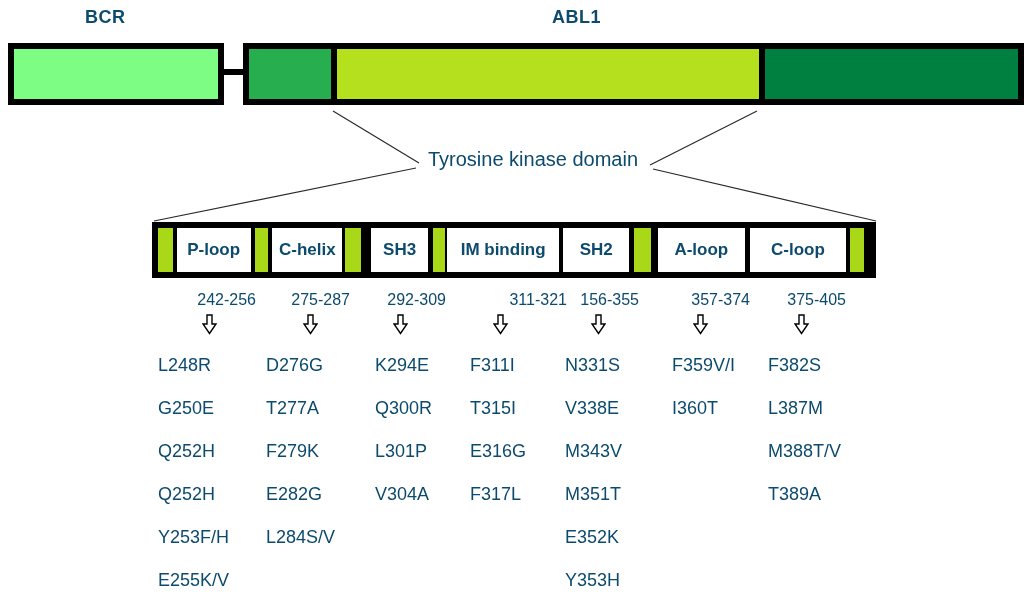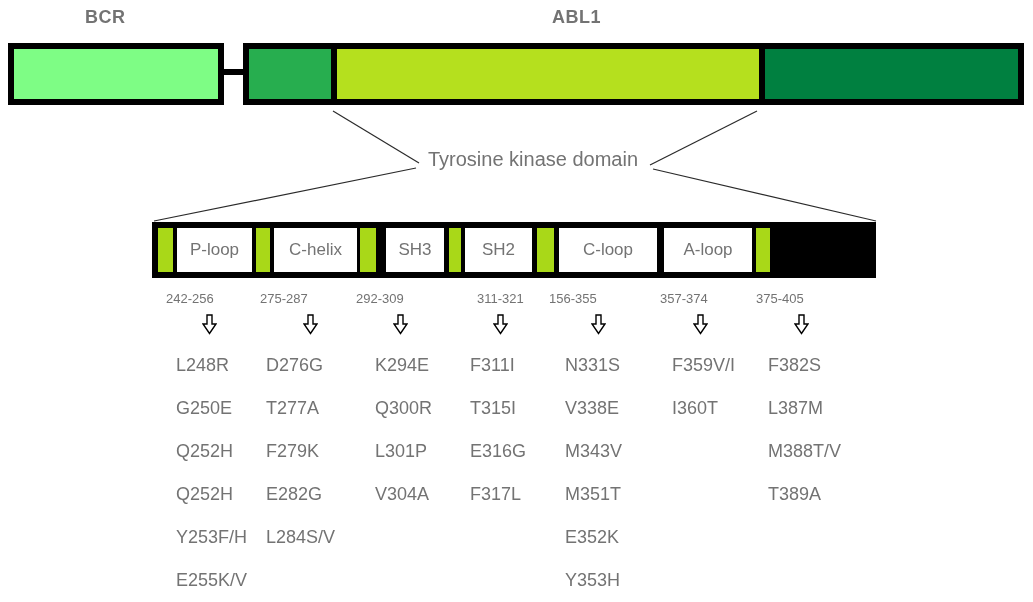--- a/index.html
+++ b/index.html
@@ -1,18 +1,18 @@
 <!DOCTYPE html>
 <html><head>
 <meta charset="utf-8">
 <style>
   html,body{margin:0;padding:0;background:#ffffff;}
   #canvas{
     position:relative;width:1033px;height:602px;background:#ffffff;
-    font-family:"Liberation Sans","DejaVu Sans",sans-serif;color:#737373;overflow:hidden;
+    font-family:"Liberation Sans","DejaVu Sans",sans-serif;color:#0c4a6e;overflow:hidden;
   }
   .gene-label{position:absolute;top:7px;font-size:18px;font-weight:bold;letter-spacing:.5px;}
   #bcr-label{left:85px;}
   #abl1-label{left:510px;margin-left:42px;}
 
   
   .bar{position:absolute;top:43px;height:62px;border:6px solid #000;box-sizing:border-box;}
   #bcr-bar{left:8px;width:216px;background:#7EFD85;}
   #bar-connector{position:absolute;left:222px;top:69px;width:23px;height:6px;background:#000;}
   #abl1-bar{left:243px;width:781px;background:#000;display:flex;}
@@ -22,26 +22,26 @@
   .seg-tk{width:422px;background:#B5E01E;}
   .seg-last{flex:1;background:#008040;}
 
   #callout-lines{position:absolute;left:0;top:0;width:1033px;height:602px;pointer-events:none;}
 
   #tk-label{position:absolute;left:333px;top:148px;width:400px;text-align:center;font-size:20px;}
 
   
   #domain-bar{
     position:absolute;left:152px;top:222px;width:724px;height:56px;background:#000;
-    box-sizing:border-box;padding:6px 12px 6px 6px;display:flex;align-items:stretch;
+    box-sizing:border-box;padding:6px 12px 6px 6px;display:flex;align-items:stretch;font-weight:bold;
   }
   .linker{background:#A9D818;}
   .dbox{background:#fff;display:flex;align-items:center;justify-content:center;font-size:17px;white-space:nowrap;}
 
-  .range{position:absolute;top:291px;width:90px;text-align:left;font-size:13px;}
+  .range{position:absolute;top:291px;width:90px;text-align:right;font-size:16px;}
   .arrow{position:absolute;top:314px;width:15px;height:21px;}
 
   .mut-col{position:absolute;top:356px;display:flex;flex-direction:column;row-gap:24px;}
   .mut{font-size:18px;height:19px;line-height:19px;white-space:nowrap;}
 </style>
 </head>
 <body>
 
 <div id="canvas">
 
@@ -66,37 +66,40 @@
   </svg>
 
   <div id="tk-label">Tyrosine kinase domain</div>
 
   <div id="domain-bar">
     <div class="linker" style="width:15px"></div>
     <div class="dbox" style="width:75px;margin-left:4px">
         <span>P-loop</span>
       </div>
     <div class="linker" style="width:14px;margin-left:4px"></div>
-    <div class="dbox" style="width:83px;margin-left:4px">
+    <div class="dbox" style="width:71px;margin-left:4px">
         <span>C-helix</span>
       </div>
     <div class="linker" style="width:16px;margin-left:3px"></div>
     <div class="dbox" style="width:58px;margin-left:10px">
         <span>SH3</span>
       </div>
     <div class="linker" style="width:12px;margin-left:5px"></div>
+    <div class="dbox" style="width:114px;margin-left:2px">
+        <span>IM binding</span>
+      </div>
     <div class="dbox" style="width:67px;margin-left:4px">
         <span>SH2</span>
       </div>
     <div class="linker" style="width:17px;margin-left:5px"></div>
+    <div class="dbox" style="width:88px;margin-left:7px">
+        <span>A-loop</span>
+      </div>
     <div class="dbox" style="width:98px;margin-left:5px">
         <span>C-loop</span>
-      </div>
-    <div class="dbox" style="width:88px;margin-left:7px">
-        <span>A-loop</span>
       </div>
     <div class="linker" style="width:14px;margin-left:4px"></div>
   </div>
 
   <div class="range" style="left:166px">242-256</div>
   <div class="range" style="left:260px">275-287</div>
   <div class="range" style="left:356px">292-309</div>
   <div class="range" style="left:477px">311-321</div>
   <div class="range" style="left:549px">156-355</div>
   <div class="range" style="left:660px">357-374</div>
@@ -117,21 +120,21 @@
   <svg class="arrow" style="left:591px" viewBox="0 0 15 21">
       <path d="M5 1 h5 v9 h4 l-6.5 9.5 L1 10 h4 z" fill="#fff" stroke="#000" stroke-width="1.4"></path>
     </svg>
   <svg class="arrow" style="left:693px" viewBox="0 0 15 21">
       <path d="M5 1 h5 v9 h4 l-6.5 9.5 L1 10 h4 z" fill="#fff" stroke="#000" stroke-width="1.4"></path>
     </svg>
   <svg class="arrow" style="left:794px" viewBox="0 0 15 21">
       <path d="M5 1 h5 v9 h4 l-6.5 9.5 L1 10 h4 z" fill="#fff" stroke="#000" stroke-width="1.4"></path>
     </svg>
 
-  <div class="mut-col" style="left:176px">
+  <div class="mut-col" style="left:158px">
     <div class="mut">L248R</div>
     <div class="mut">G250E</div>
     <div class="mut">Q252H</div>
     <div class="mut">Q252H</div>
     <div class="mut">Y253F/H</div>
     <div class="mut">E255K/V</div>
   </div>
   <div class="mut-col" style="left:266px">
     <div class="mut">D276G</div>
     <div class="mut">T277A</div>

